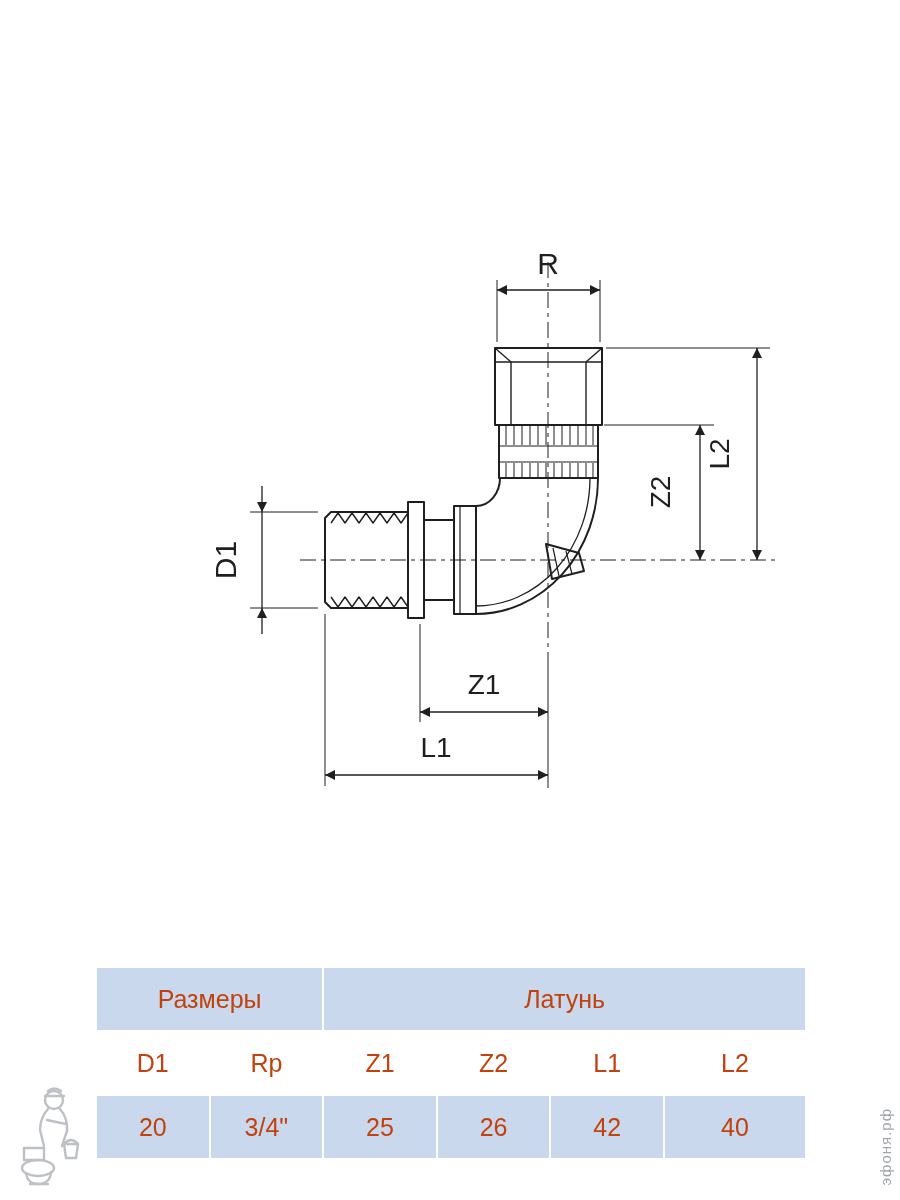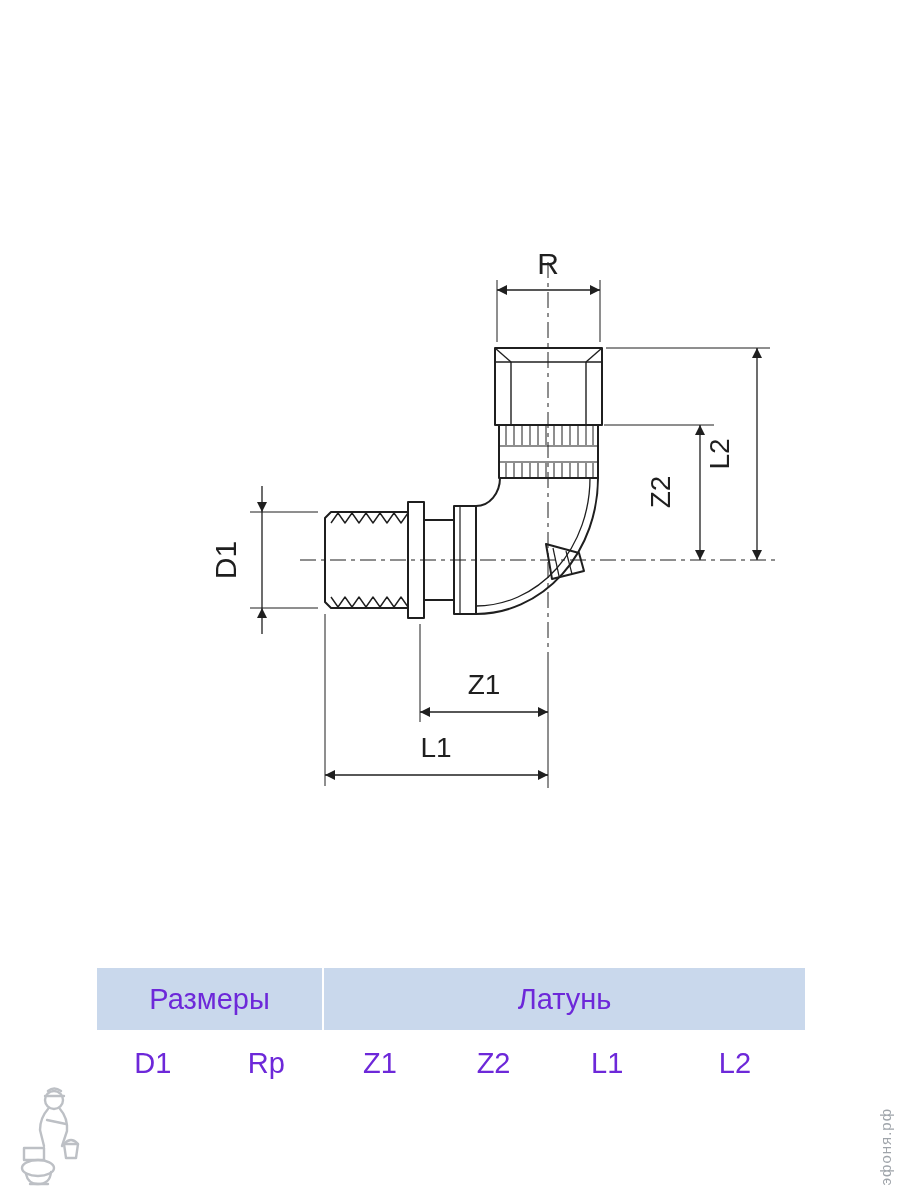--- a/index.html
+++ b/index.html
@@ -9,21 +9,21 @@
   }
   svg text {
     font-family:"Liberation Sans", sans-serif;
     fill:#1f1f1f;
   }
   .dim-table-wrap {
     position:absolute; left:95px; top:966px; width:712px;
   }
   table.dims {
     width:100%; border-collapse:collapse; table-layout:fixed;
-    font-size:29px; color:#6d28d9;
+    font-size:25px; color:#c2410c;
   }
   table.dims th, table.dims td {
     border:2px solid #ffffff; text-align:center; font-weight:normal;
     height:62px; padding:0;
   }
   tr.band { background:#c9d8ec; }
   tr.plain { background:#ffffff; }
   .site-watermark {
     position:absolute; right:6px; bottom:14px;
     writing-mode:vertical-rl; transform:rotate(180deg);
@@ -138,20 +138,28 @@
         <th colspan="4">Латунь</th>
       </tr>
       <tr class="plain">
         <td>D1</td>
         <td>Rp</td>
         <td>Z1</td>
         <td>Z2</td>
         <td>L1</td>
         <td>L2</td>
       </tr>
+      <tr class="band">
+        <td>20</td>
+        <td>3/4"</td>
+        <td>25</td>
+        <td>26</td>
+        <td>42</td>
+        <td>40</td>
+      </tr>
       </tbody>
     </table>
   </div>
 
   <svg class="plumber-watermark" width="74" height="102" viewBox="0 0 74 102">
     <g stroke="#b2b6bc" stroke-width="2.4" fill="none" stroke-linecap="round" stroke-linejoin="round">
 
       <circle cx="40" cy="14" r="9"></circle>
       <path d="M31 10 H50 M34 5 Q40 0 47 5"></path>
 

